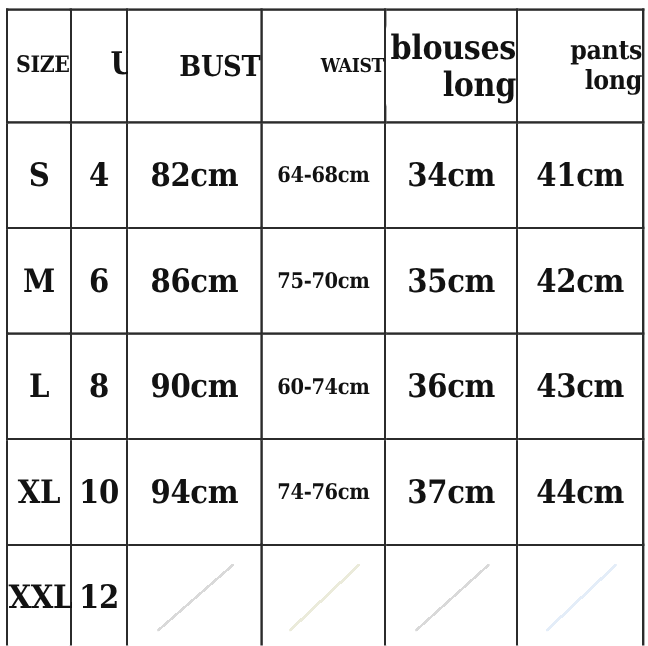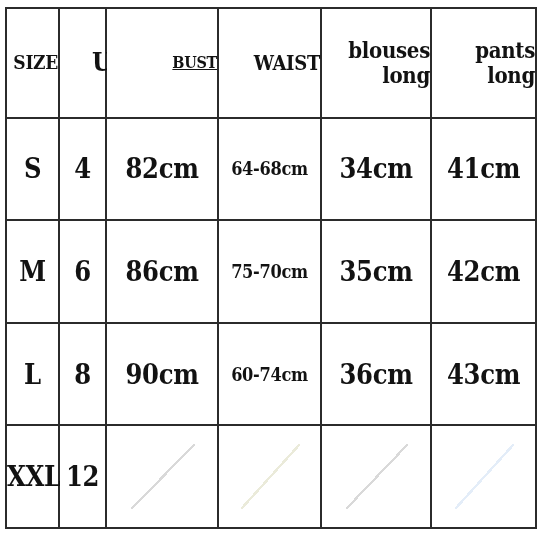--- a/index.html
+++ b/index.html
@@ -55,23 +55,23 @@
   tr.header-row td { height: 92px; }
   tr.data-row td   { height: 86px; }
 
   
   tr.header-row td {
     font-size: 21px;
     line-height: 1.12;
   }
   tr.header-row td.hdr-size  { font-size: 19px; }
   tr.header-row td.hdr-us    { font-size: 26px; padding-left: 32px; }
-  tr.header-row td.hdr-bust  { font-size: 16px; text-decoration: underline; }
-  tr.header-row td.hdr-waist { font-size: 20px; }
-  tr.header-row td.hdr-blouse{ font-size: 22px; border-radius: 21px; }
+  tr.header-row td.hdr-bust  { font-size: 24px; }
+  tr.header-row td.hdr-waist { font-size: 16px; }
+  tr.header-row td.hdr-blouse{ font-size: 28px; border-radius: 21px; }
   tr.header-row td.hdr-pants { font-size: 22px; margin-left: 20px; }
 
   
   tr.data-row td { font-size: 27px; }
   tr.data-row td.cell-size { font-size: 27px; }
   tr.data-row td.cell-us   { font-size: 27px; }
   tr.data-row td.cell-waist{ font-size: 18px; }
 
   
   td.tint-olive { background: #96a620; }
@@ -177,20 +177,28 @@
 
       <tr class="data-row">
         <td class="cell-size">L</td>
         <td class="cell-us">8</td>
         <td class="cell-bust">90cm</td>
         <td class="cell-waist tint-olive">60-74cm</td>
         <td class="cell-blouse">36cm</td>
         <td class="cell-pants tint-blue">43cm</td>
       </tr>
 
+      <tr class="data-row">
+        <td class="cell-size">XL</td>
+        <td class="cell-us">10</td>
+        <td class="cell-bust">94cm</td>
+        <td class="cell-waist tint-olive">74-76cm</td>
+        <td class="cell-blouse">37cm</td>
+        <td class="cell-pants tint-blue">44cm</td>
+      </tr>
 
       <tr class="data-row">
         <td class="cell-size">XXL</td>
         <td class="cell-us">12</td>
         <td class="cell-bust empty-slash">
           <span class="slash"></span>
         </td>
         <td class="cell-waist empty-slash tint-olive">
           <span class="slash"></span>
         </td>

